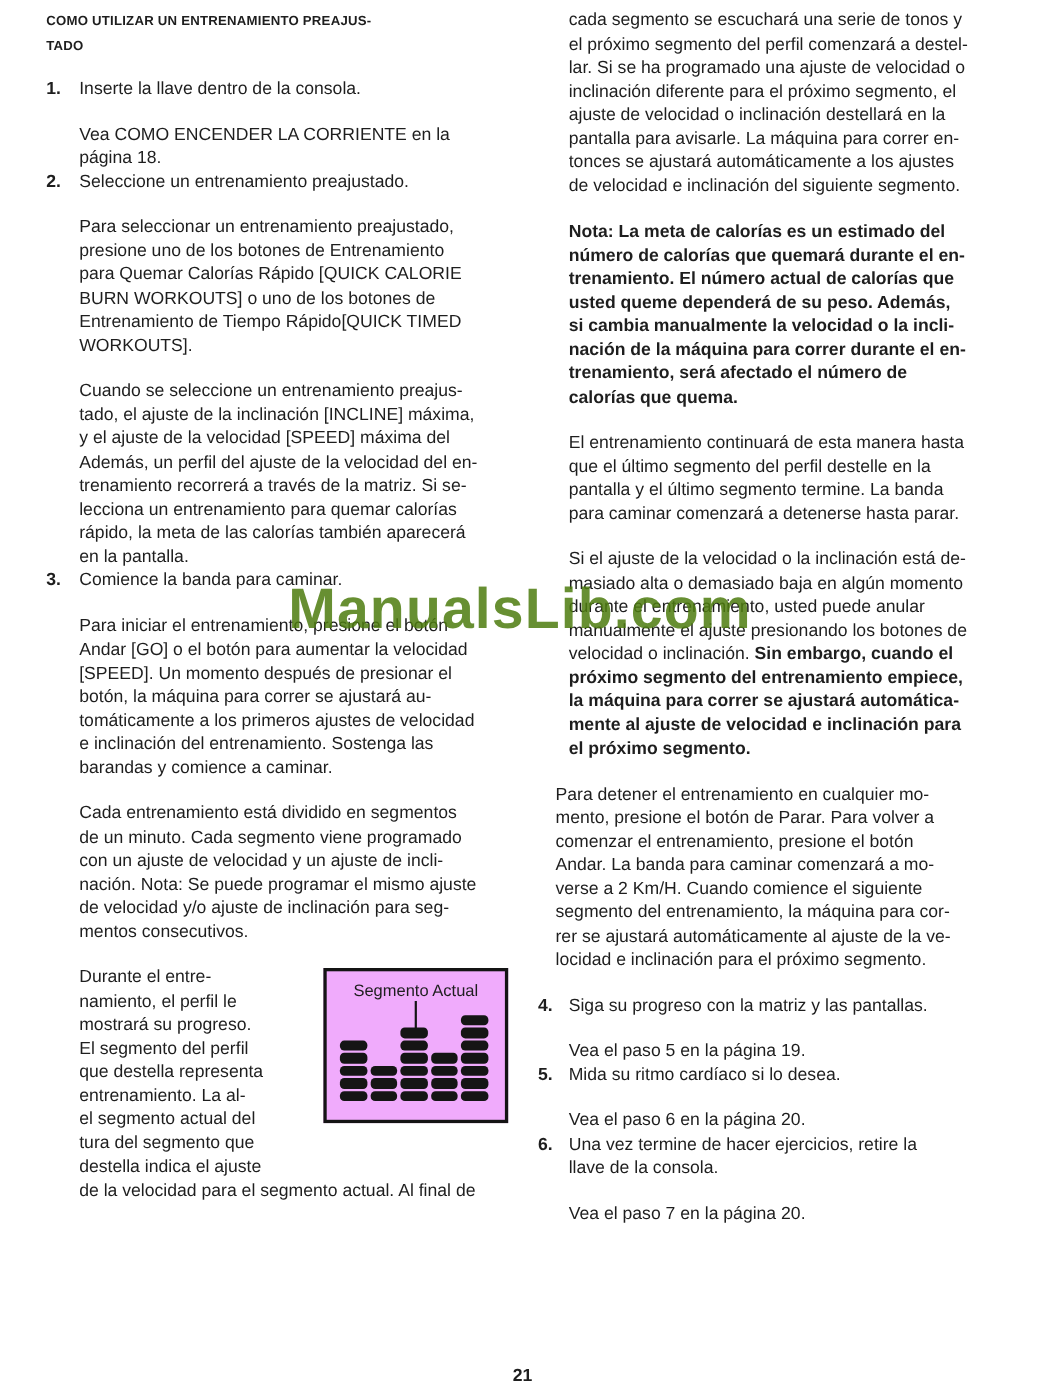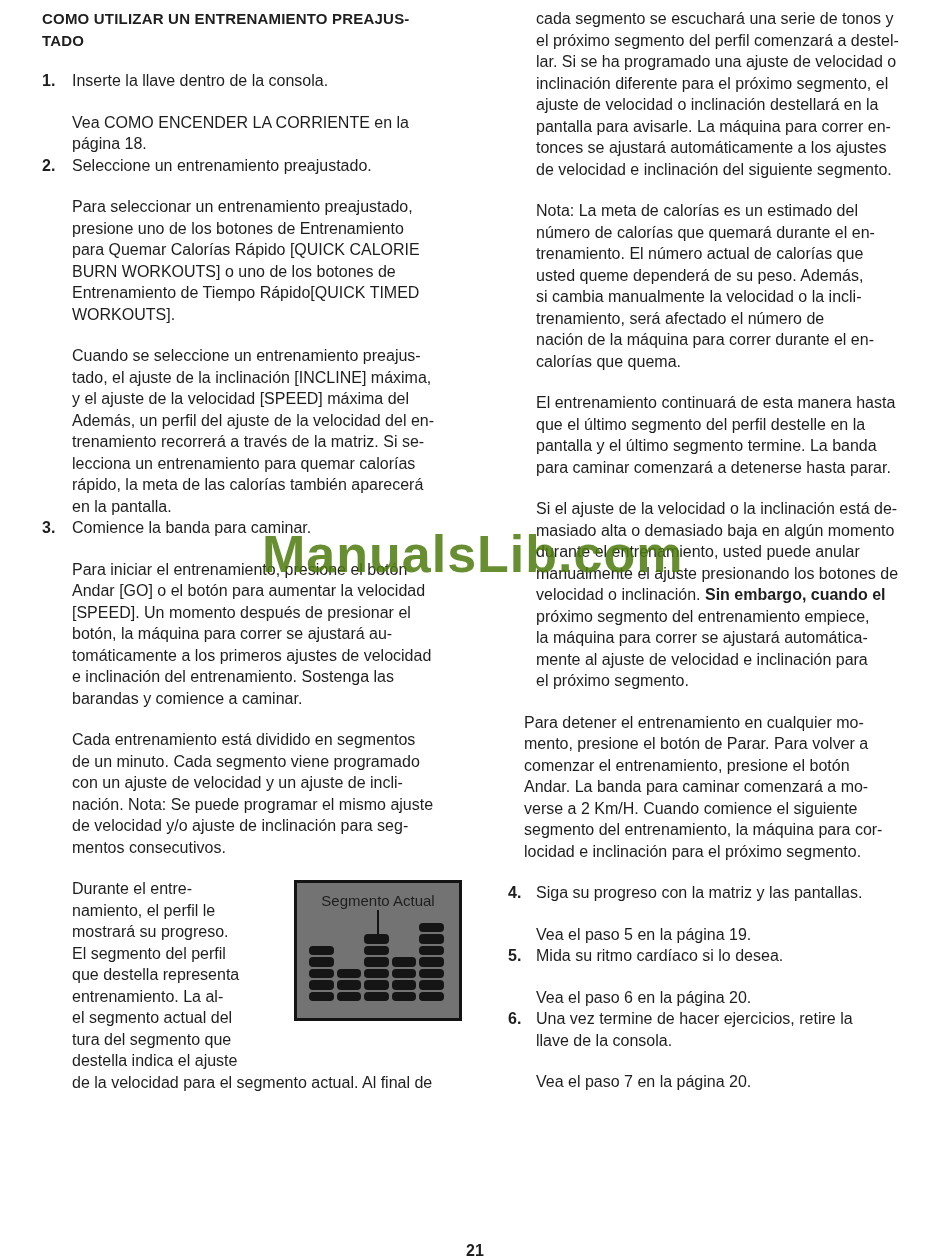--- a/index.html
+++ b/index.html
@@ -9,53 +9,53 @@
     height: 1260px;
     background: #ffffff;
     font-family: "Liberation Sans", sans-serif;
     font-size: 16px;
     line-height: 21.5px;
     color: #1e1e1e;
     overflow: hidden;
   }
   .col { position: absolute; top: 8px; }
   .col-left  { left: 42px;  width: 422px; }
-  .col-right { left: 508px; width: 436px; }
+  .col-right { left: 489px; width: 436px; }
 
   .ln { white-space: pre; }
 
   .title {
     font-weight: bold;
-    font-size: 15px;
+    font-size: 12px;
     line-height: 22px;
     margin-bottom: 18px;
     letter-spacing: 0.2px;
   }
 
   .step { display: flex; }
   .step-num { width: 30px; flex: none; font-weight: bold; }
   .step-content { flex: 1; min-width: 0; }
   .heading { font-weight: normal; margin-bottom: 20px; }
   .para { margin-bottom: 20px; }
   .para:last-child { margin-bottom: 0; }
   .b { font-weight: bold; }
-  .bold-para { font-weight: normal; }
+  .bold-para { font-weight: bold; }
 
   
   .para-figure { position: relative; }
 
   .figure-box {
     position: absolute;
     top: 2px;
     right: 2px;
     width: 168px;
     height: 141px;
     border: 3px solid #141414;
     box-sizing: border-box;
-    background: #737373;
+    background: #f0abfc;
   }
   .figure-label {
     text-align: center;
     font-size: 15px;
     line-height: 18px;
     margin-top: 9px;
   }
   .pointer-line {
     position: absolute;
     left: 80px;
@@ -248,22 +248,22 @@
         <div class="ln">tonces se ajustará automáticamente a los ajustes</div>
         <div class="ln">de velocidad e inclinación del siguiente segmento.</div>
       </div>
 
     <div class="para bold-para" style="margin-left:28px">
         <div class="ln">Nota: La meta de calorías es un estimado del</div>
         <div class="ln">número de calorías que quemará durante el en-</div>
         <div class="ln">trenamiento. El número actual de calorías que</div>
         <div class="ln">usted queme dependerá de su peso. Además,</div>
         <div class="ln">si cambia manualmente la velocidad o la incli-</div>
+        <div class="ln">nación de la máquina para correr durante el en-</div>
         <div class="ln">trenamiento, será afectado el número de</div>
-        <div class="ln">nación de la máquina para correr durante el en-</div>
         <div class="ln">calorías que quema.</div>
       </div>
 
     <div class="para" style="margin-left:28px">
         <div class="ln">El entrenamiento continuará de esta manera hasta</div>
         <div class="ln">que el último segmento del perfil destelle en la</div>
         <div class="ln">pantalla y el último segmento termine. La banda</div>
         <div class="ln">para caminar comenzará a detenerse hasta parar.</div>
       </div>
 
@@ -283,20 +283,21 @@
         </div>
     </div>
 
     <div class="para" style="margin-left:16px">
         <div class="ln">Para detener el entrenamiento en cualquier mo-</div>
         <div class="ln">mento, presione el botón de Parar. Para volver a</div>
         <div class="ln">comenzar el entrenamiento, presione el botón</div>
         <div class="ln">Andar. La banda para caminar comenzará a mo-</div>
         <div class="ln">verse a 2 Km/H. Cuando comience el siguiente</div>
         <div class="ln">segmento del entrenamiento, la máquina para cor-</div>
+        <div class="ln">rer se ajustará automáticamente al ajuste de la ve-</div>
         <div class="ln">locidad e inclinación para el próximo segmento.</div>
       </div>
 
     <div class="step">
       <div class="step-num" style="width:28px">4.</div>
       <div class="step-content">
         <div class="heading">
             <div class="ln">Siga su progreso con la matriz y las pantallas.</div>
           </div>
         <div class="para">

